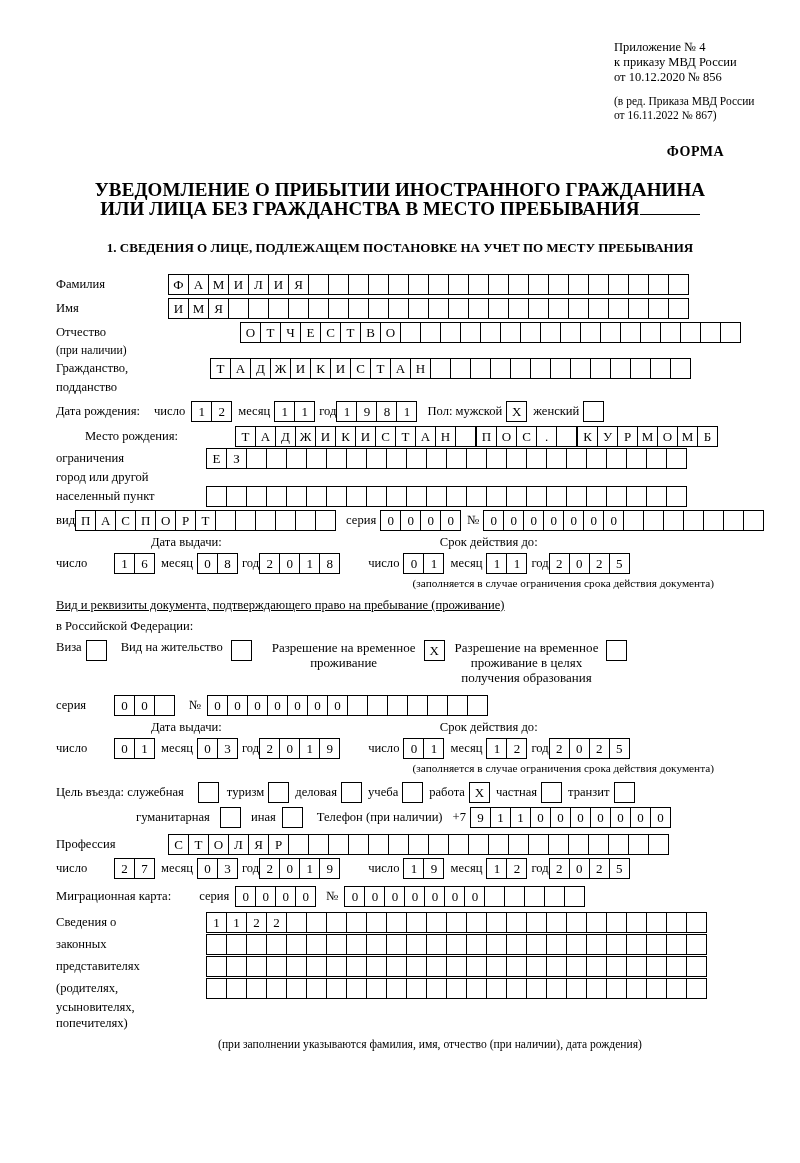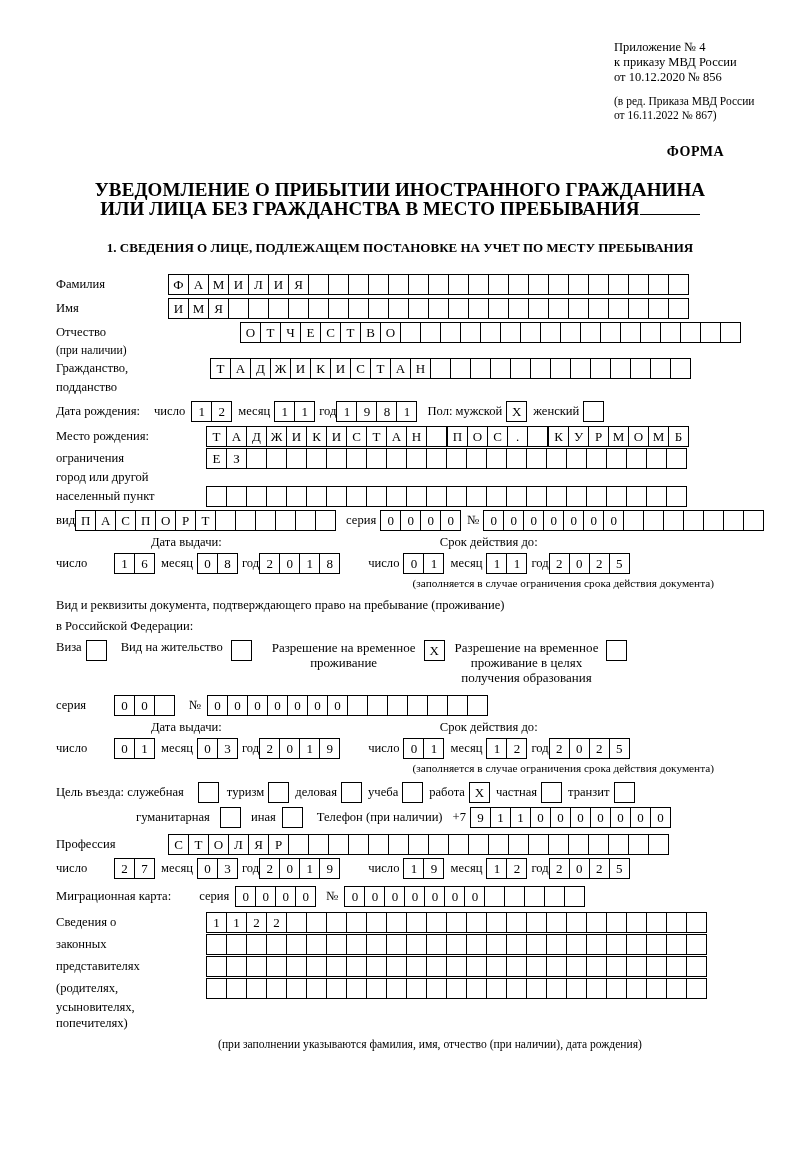--- a/index.html
+++ b/index.html
@@ -236,21 +236,21 @@
           <span class="c">9</span>
           <span class="c">8</span>
           <span class="c">1</span>
         </span>
       <span class="lbl ml10">Пол: мужской</span>
       <span class="box ml4">X</span>
       <span class="lbl ml6">женский</span>
       <span class="box ml4"></span>
     </div>
 
-    <div class="row tight" style="margin-top:4px;">
+    <div class="row tight" style="margin-top:4px;margin-left:29px;">
       <span class="lbl w150">Место рождения:</span>
       <span class="cells">
           <span class="c">Т</span>
           <span class="c">А</span>
           <span class="c">Д</span>
           <span class="c">Ж</span>
           <span class="c">И</span>
           <span class="c">К</span>
           <span class="c">И</span>
           <span class="c">С</span>
@@ -419,21 +419,21 @@
       <span class="lbl ml4">год</span>
       <span class="cells">
           <span class="c">2</span>
           <span class="c">0</span>
           <span class="c">2</span>
           <span class="c">5</span>
         </span>
     </div>
     <div class="subnote">(заполняется в случае ограничения срока действия документа)</div>
 
-    <div class="row" style="margin-top:9px;">
+    <div class="row" style="margin-top:9px;text-decoration:underline;">
       <span class="lbl">Вид и реквизиты документа, подтверждающего право на пребывание (проживание)</span>
     </div>
     <div class="row" style="margin-top:6px;">
       <span class="lbl">в Российской Федерации:</span>
     </div>
 
     <div class="row" style="margin-top:6px;align-items:flex-start;">
       <span class="lbl">Виза</span>
       <span class="box ml4"></span>
       <span class="lbl ml14">Вид на жительство</span>

